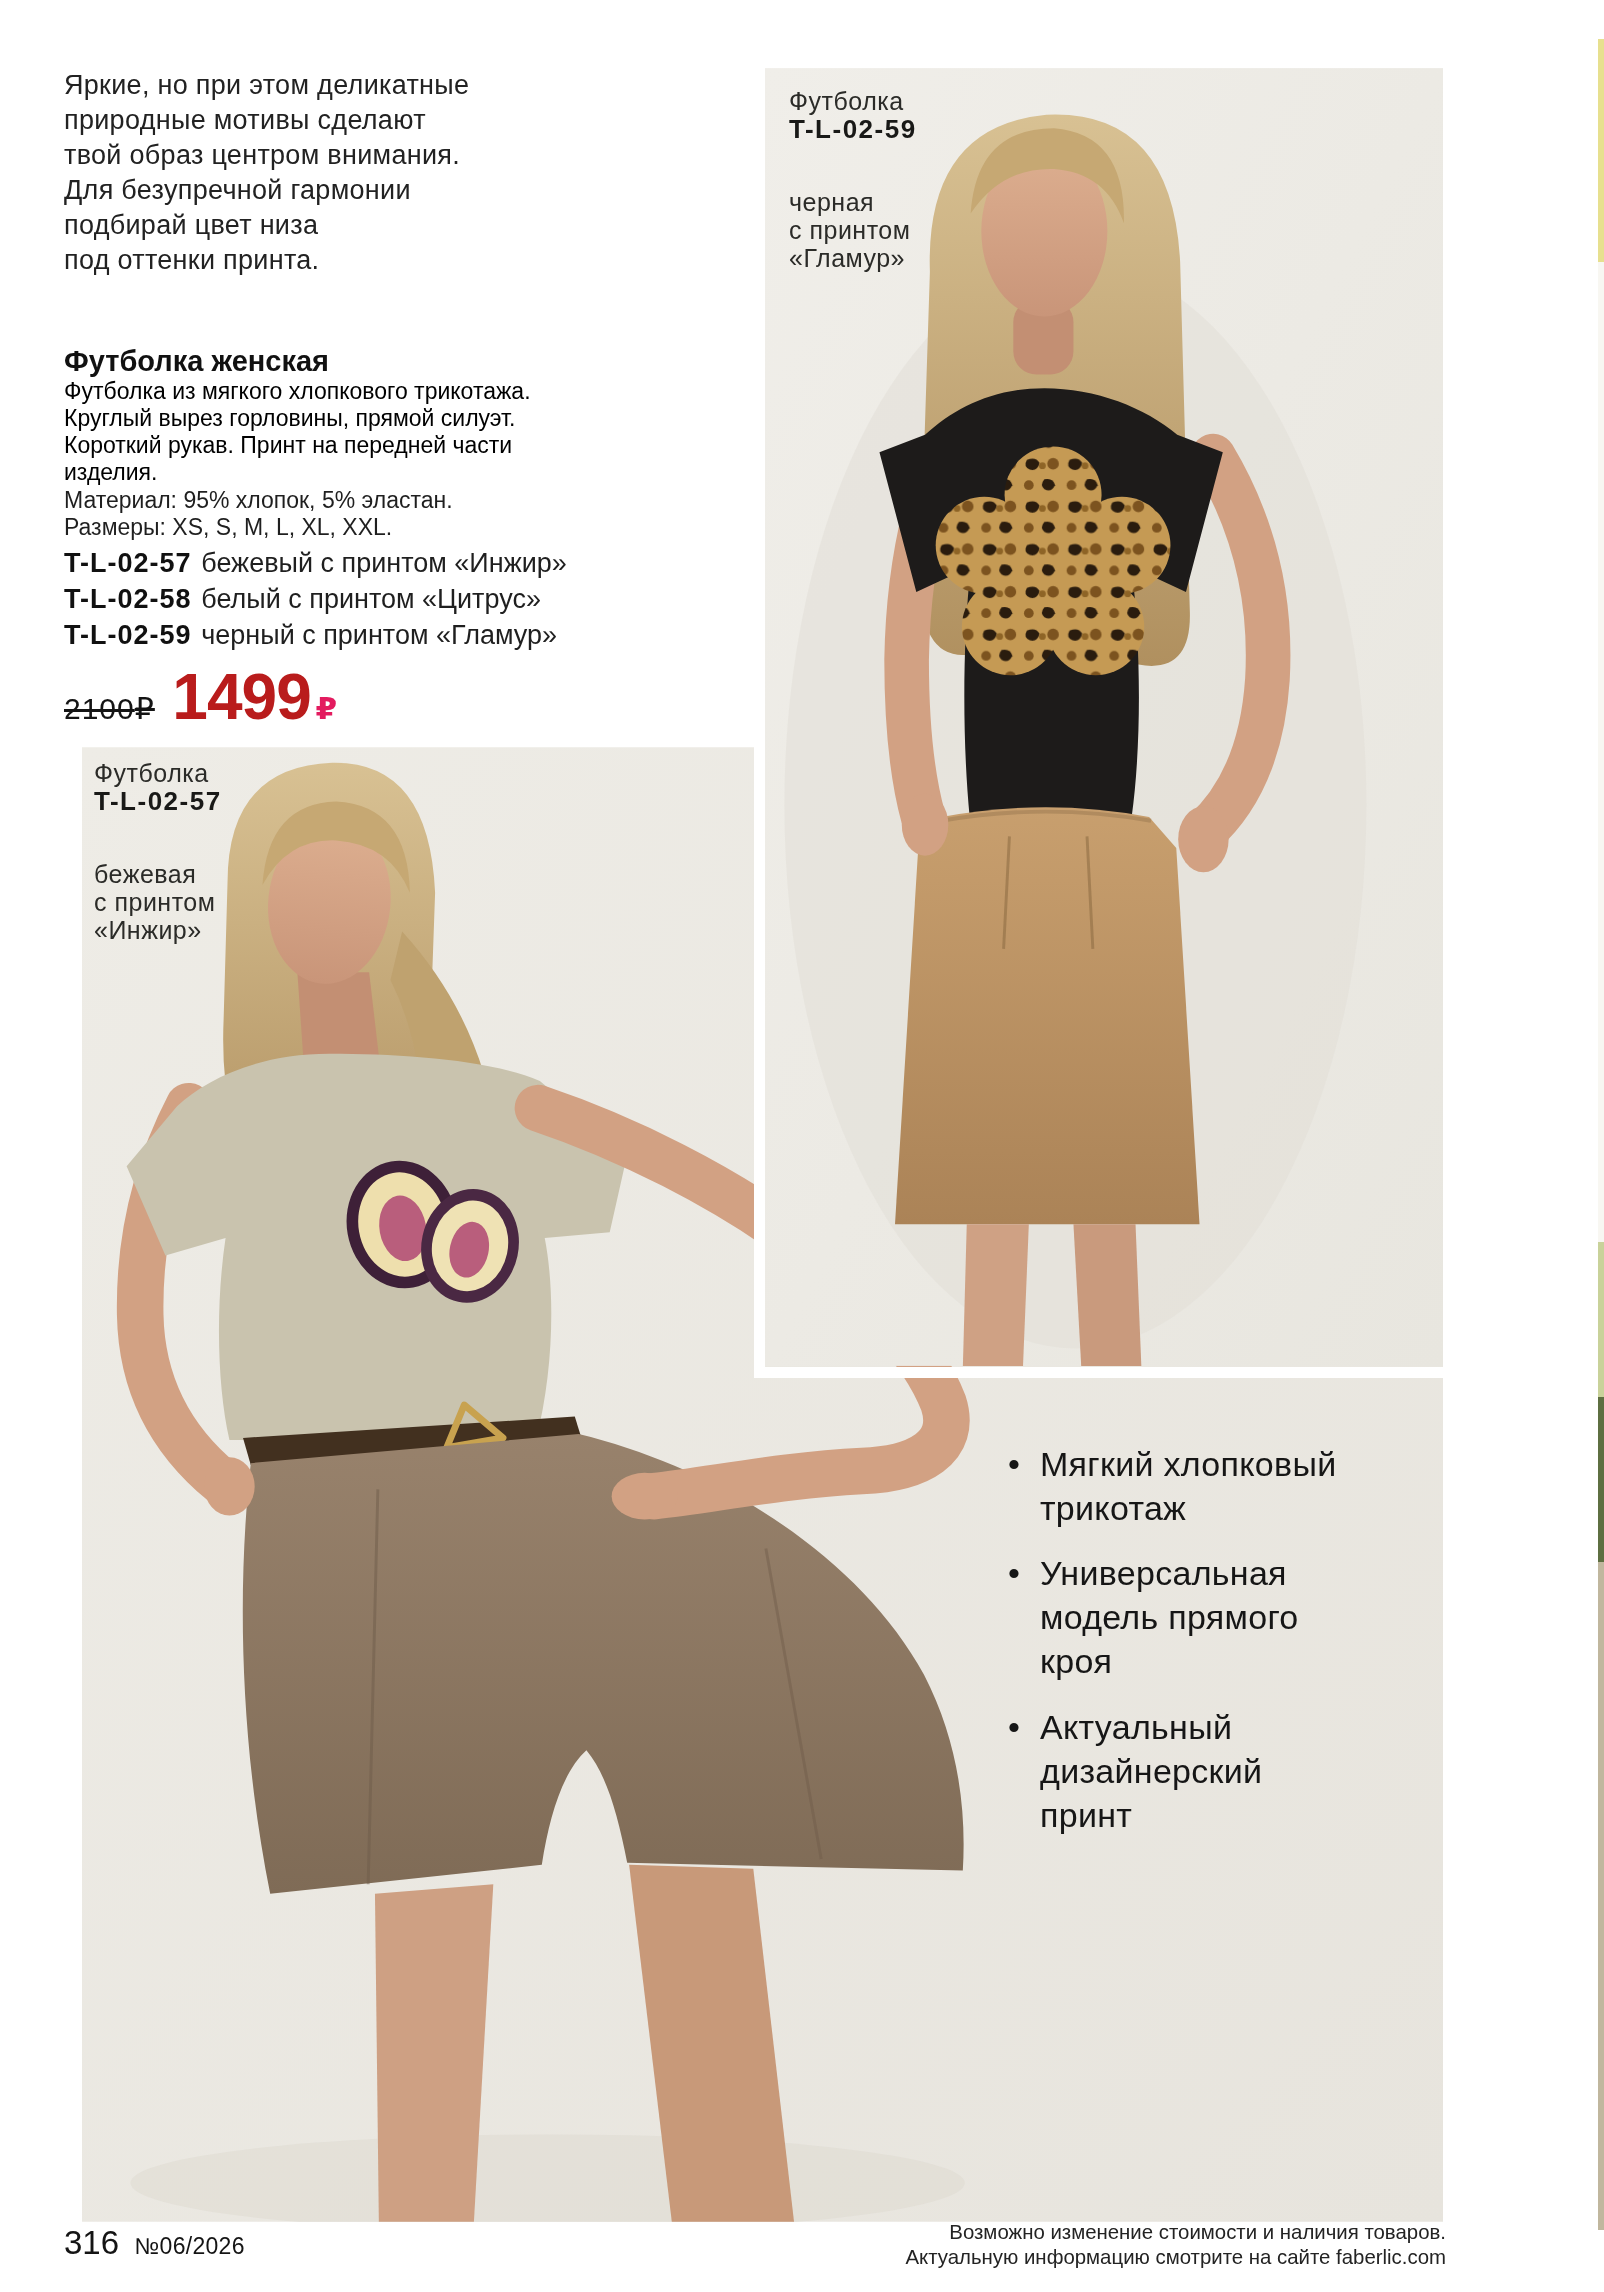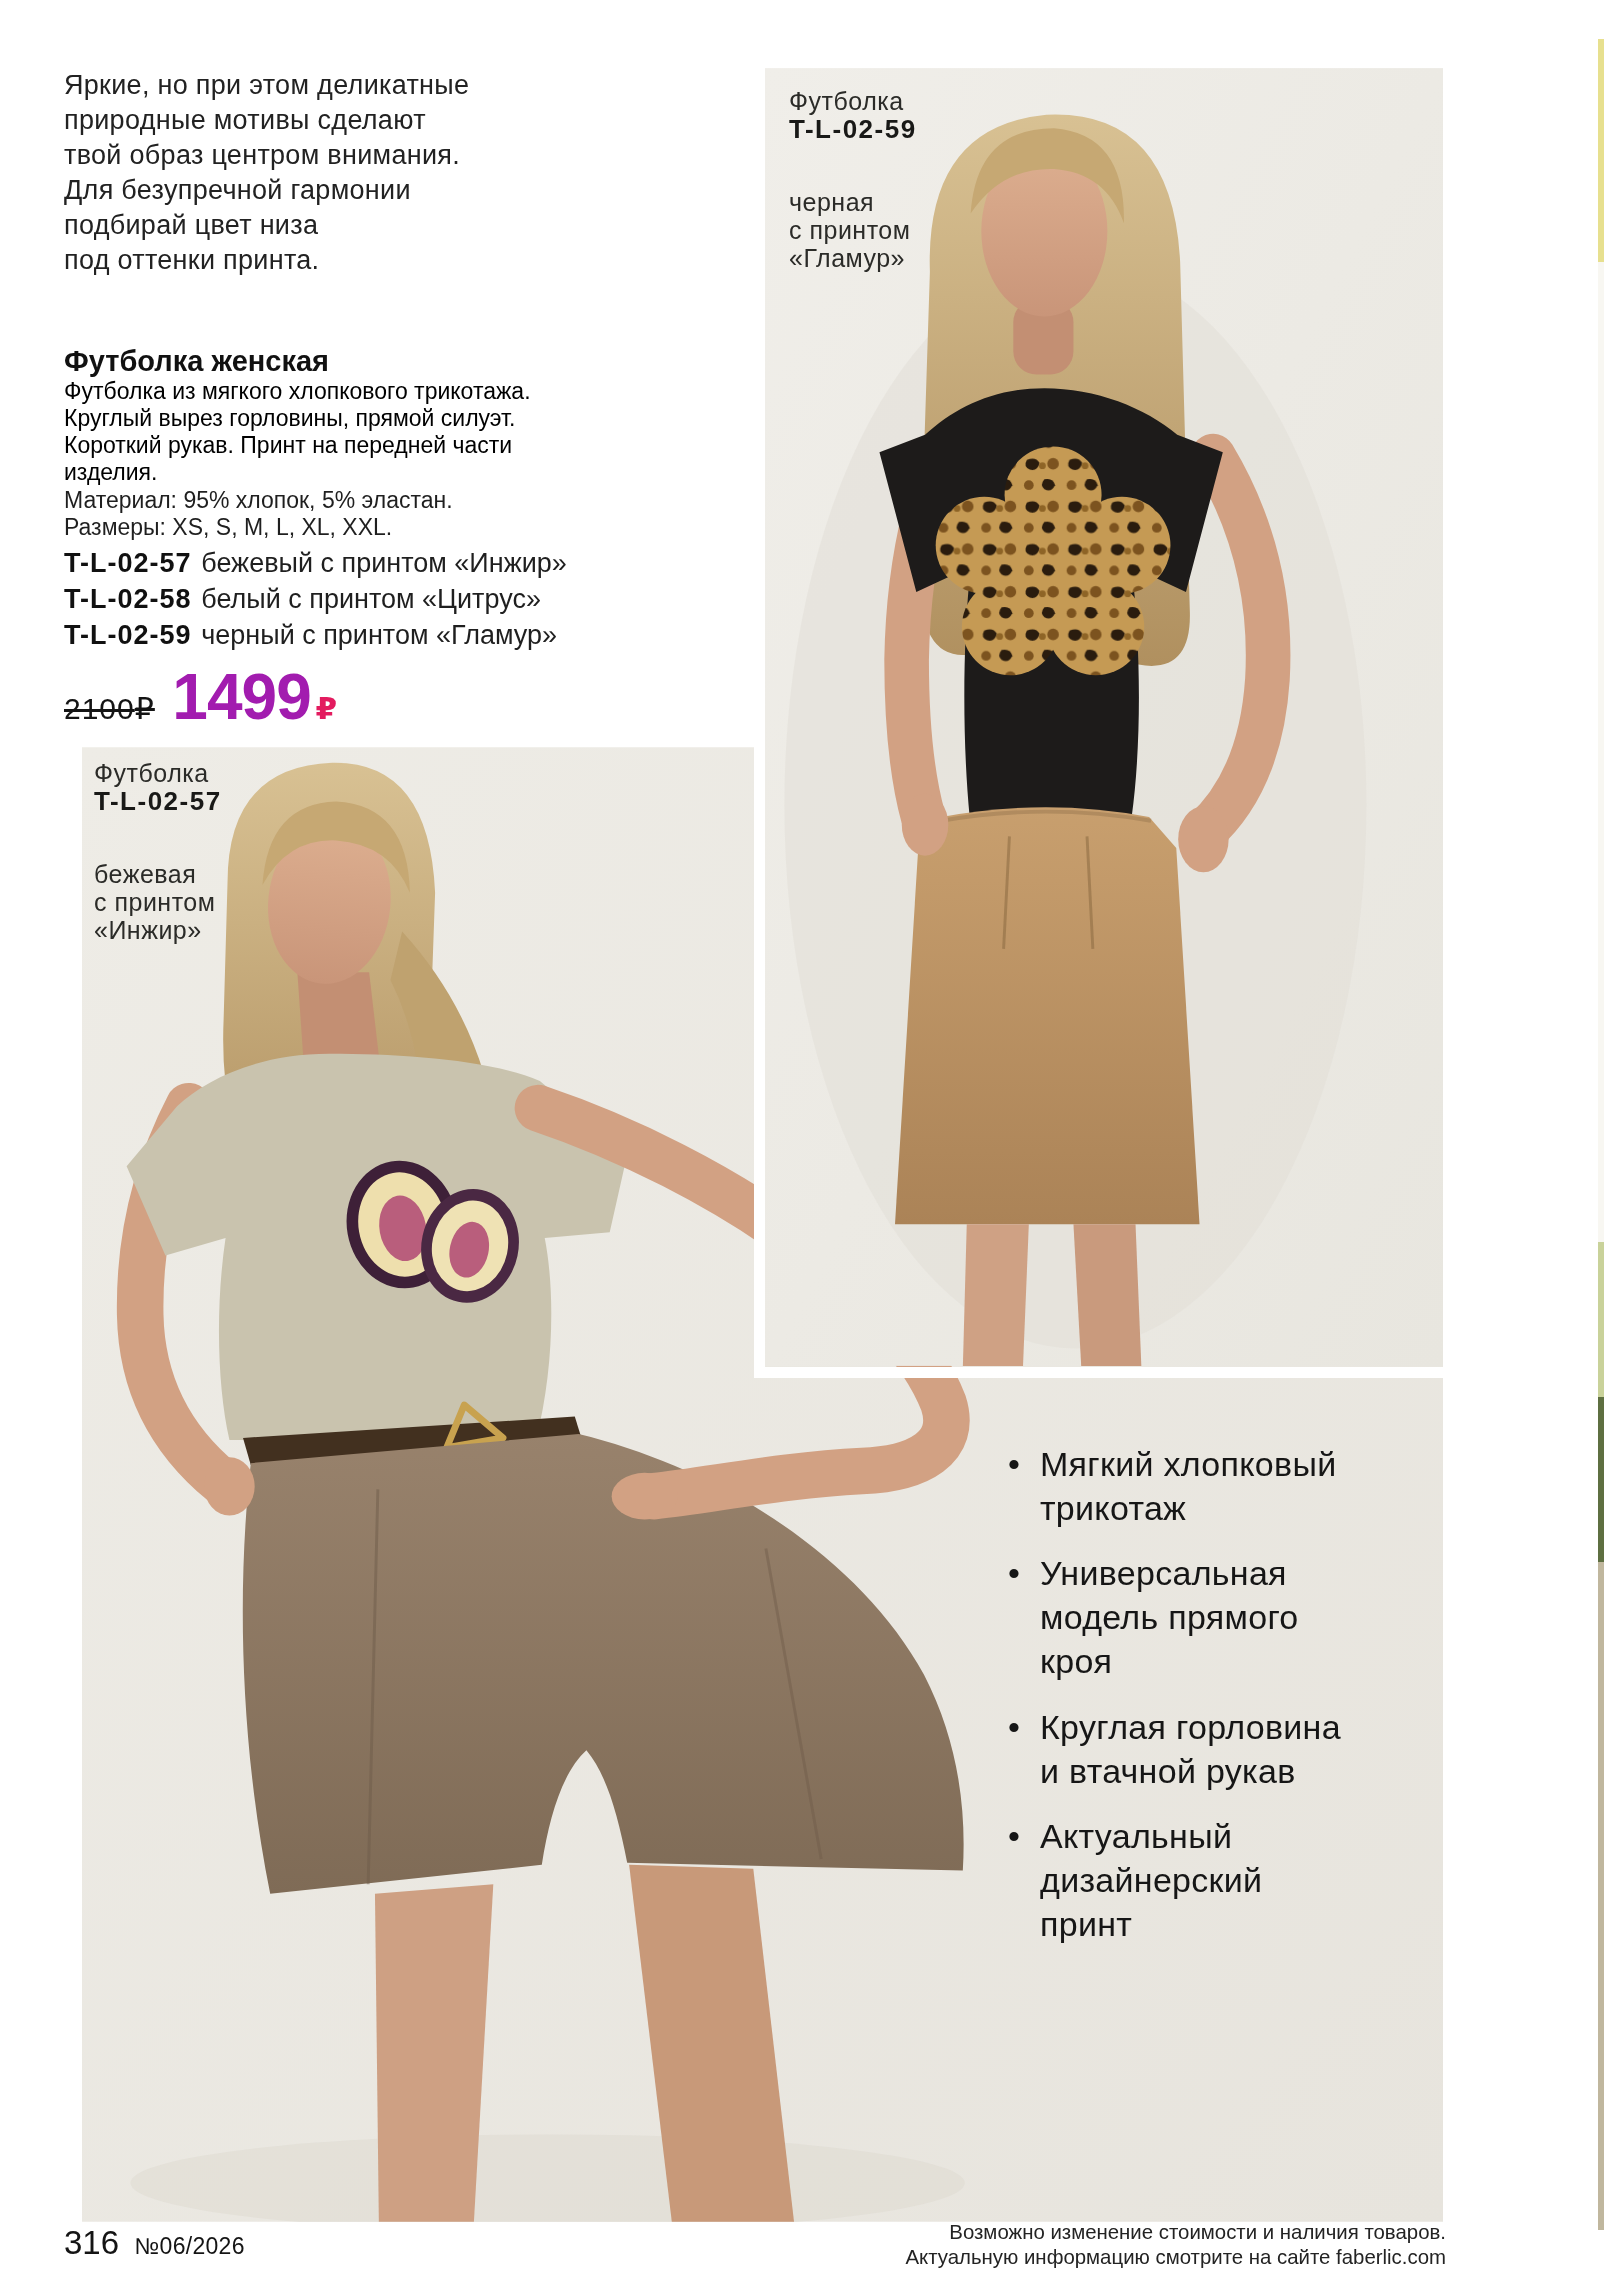--- a/index.html
+++ b/index.html
@@ -26,21 +26,21 @@
   .variant  { height:36px; line-height:36px; font-size:27px; }
   .variant .vcode  { font-weight:bold; letter-spacing:1px; margin-right:9.7px; color:#111; }
   .variant .vcolor { color:#1f1f1f; }
 
   .price-row { left:64px; top:660px; display:flex; align-items:baseline; }
   .old-price {
     font-size:30px; color:#141414; letter-spacing:1px;
     text-decoration:line-through; text-decoration-thickness:2.9px;
     margin-right:17.5px;
   }
-  .new-price { font-size:64px; font-weight:bold; color:#a21caf; letter-spacing:-1px; }
+  .new-price { font-size:64px; font-weight:bold; color:#b91c1c; letter-spacing:-1px; }
   .new-rub   { font-size:31px; font-weight:bold; color:#E31B5F; margin-left:4.9px; }
   .rub { font-family:"DejaVu Sans", sans-serif; }
 
   
   .photo { position:absolute; }
   .photo-top {
     left:754px; top:68px; width:690px; height:1310px; box-sizing:border-box;
     border-left:11.6px solid #fff; border-bottom:11.6px solid #fff; z-index:2;
   }
   .photo-bottom { left:82px; top:747px; width:1361px; height:1475px; z-index:1; }
@@ -250,22 +250,20 @@
     <span class="new-price">1499</span>
     <span class="new-rub rub">₽</span>
   </div>
 
   <ul class="abs features">
     <li>Мягкий хлопковый
 трикотаж</li>
     <li>Универсальная
 модель прямого
 кроя</li>
-    <li>Круглая горловина
-и втачной рукав</li>
     <li>Актуальный
 дизайнерский
 принт</li>
   </ul>
 
   <div class="abs footer-left">
     <span class="footer-page">316</span>
     <span class="footer-issue">№06/2026</span>
   </div>
   <div class="abs footer-note">Возможно изменение стоимости и наличия товаров.

